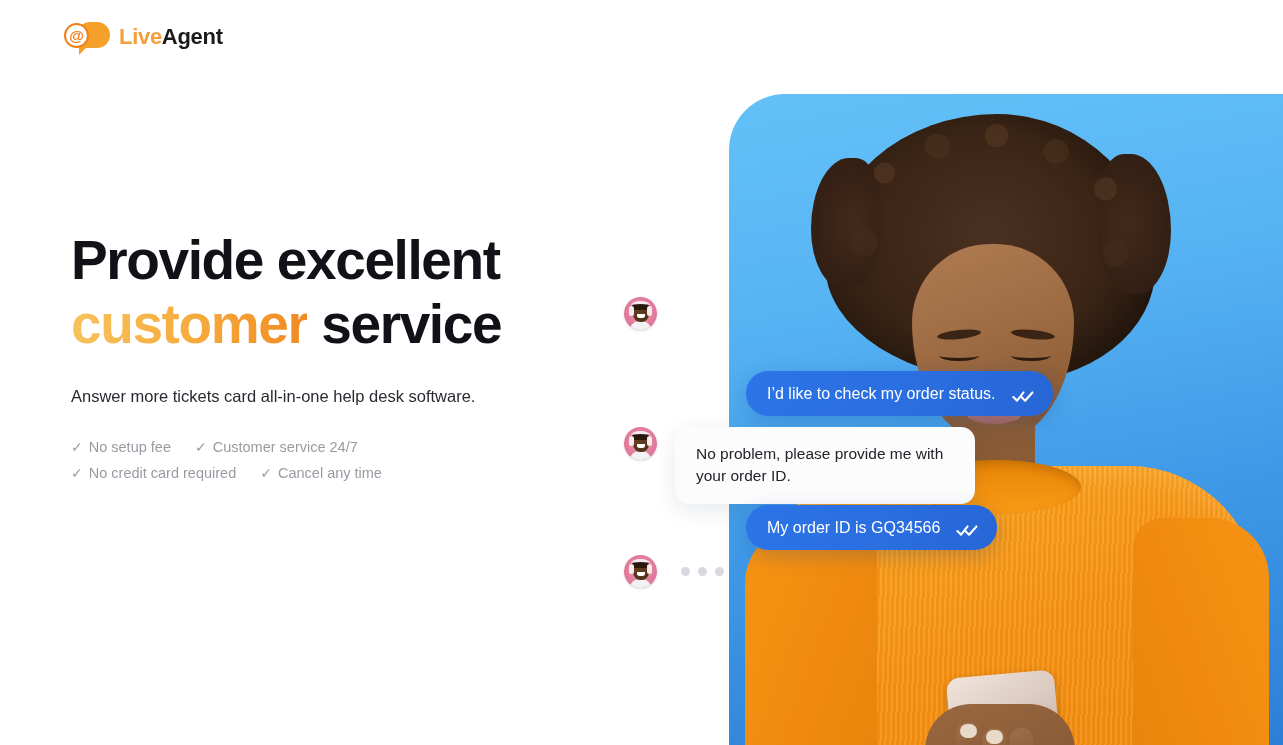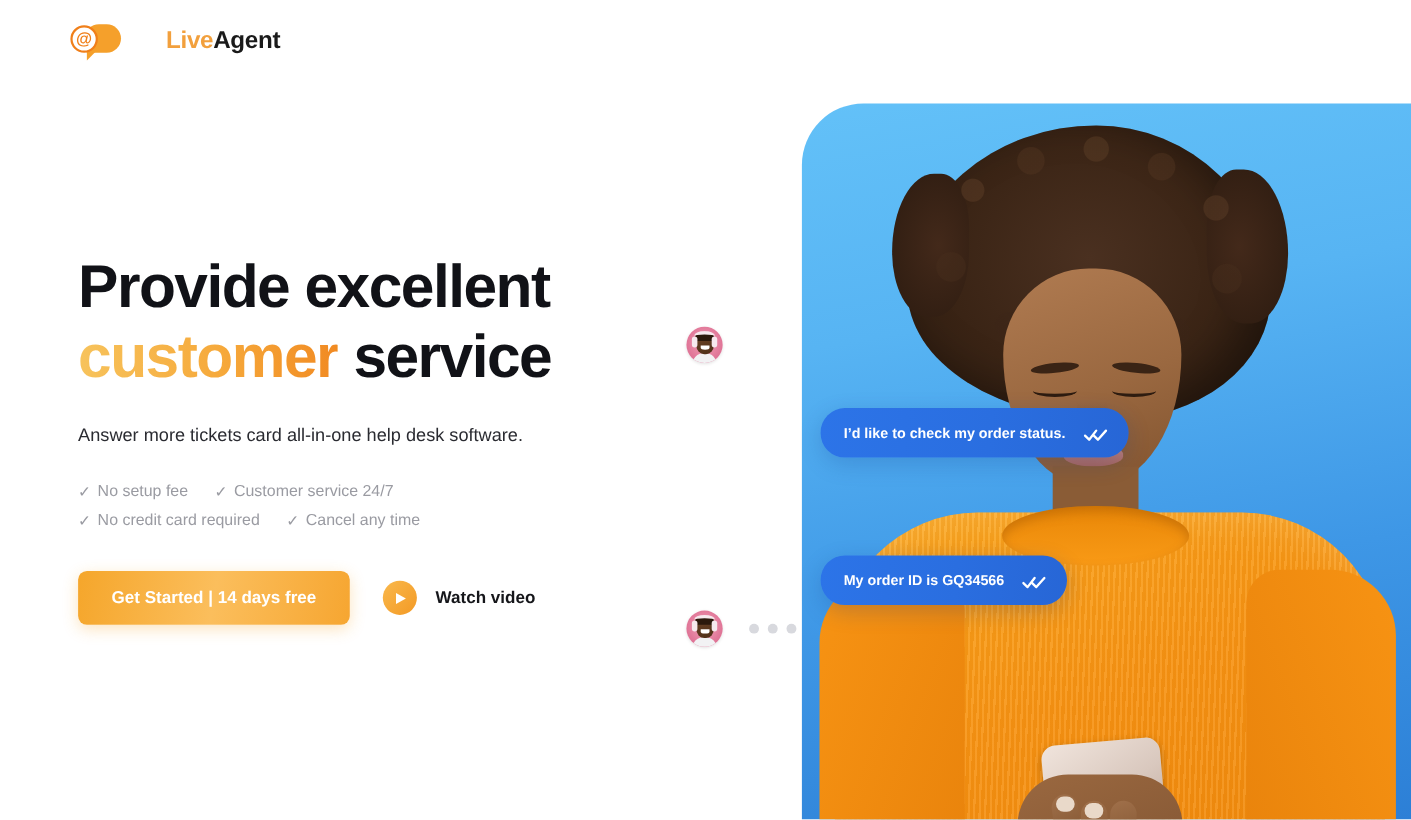--- a/index.html
+++ b/index.html
@@ -35,21 +35,21 @@
   }
   .logo-at {
     position: absolute; left: 0; top: 2px;
     width: 25px; height: 25px; border-radius: 50%;
     border: 2.6px solid #F07F1A;
     background: #fff;
     display:flex; align-items:center; justify-content:center;
     font-size: 15px; font-weight: 700; color: #F07F1A;
     line-height: 1;
   }
-  .logo-text { font-size: 22px; font-weight: 700; letter-spacing: -0.3px; margin-left: 32px; }
+  .logo-text { font-size: 22px; font-weight: 700; letter-spacing: -0.3px; }
   .logo-live { color: #F2A03D; }
   .logo-agent { color: #1A1A1A; }
 
   .nav { display: flex; align-items: center; gap: 38px; margin-left: 100px; }
   .nav-item {
     display: flex; align-items: center; gap: 9px;
     font-size: 16.5px; font-weight: 700; color: #15161A;
     cursor: pointer; white-space: nowrap;
   }
   .chev {
@@ -321,21 +321,21 @@
     border-radius: 14px;
     padding: 16px 21px 17px 21px;
     font-size: 15.5px; line-height: 22px; color: #23242A;
     box-shadow: 0 6px 22px rgba(20,35,60,.10);
     max-width: 300px;
   }
   .bubble-out {
     background: linear-gradient(96deg,#2C74E8 0%, #2A6EE0 55%, #2766D6 100%);
     border-radius: 22px;
     padding: 12px 19px 12px 21px;
-    font-size: 13px; line-height: 21px; color: #ffffff; font-weight: 700;
+    font-size: 16px; line-height: 21px; color: #ffffff; font-weight: 400;
     display: flex; align-items: center; gap: 16px;
     box-shadow: 0 6px 20px rgba(20,60,140,.22);
     white-space: nowrap;
   }
   .ticks { width: 22px; height: 13px; flex: 0 0 auto; }
 
   .typing {
     margin-left: 18px; display:flex; align-items:center; gap: 8px;
     padding: 0 6px; height: 33px;
   }
@@ -413,29 +413,20 @@
           <span class="tick">✓</span>
           <span>No credit card required</span>
         </span>
         <span class="feature">
           <span class="tick">✓</span>
           <span>Cancel any time</span>
         </span>
       </div>
     </div>
 
-    <div class="cta-row">
-      <button class="btn-started">Get Started | 14 days free</button>
-      <div class="watch">
-        <span class="play-circle">
-          <span class="play-tri"></span>
-        </span>
-        <span class="watch-label">Watch video</span>
-      </div>
-    </div>
   </section>
 
   <div class="chat">
 
     <div class="chat-row" style="left:624px; top:297px;">
       <span class="avatar">
         <span class="av-body"></span>
           <span class="av-head"></span>
           <span class="av-hair"></span>
         <span class="av-smile"></span>
@@ -450,20 +441,32 @@
         <span>I’d like to check my order status.</span>
         <span class="ticks">
           <svg viewBox="0 0 24 14" width="22" height="13">
             <path d="M1.5 7.6 L5.6 11.6 L12.6 2.6" fill="none" stroke="#ffffff" stroke-width="2.3" stroke-linecap="round" stroke-linejoin="round"></path>
             <path d="M10.2 7.6 L14.3 11.6 L22.3 2.6" fill="none" stroke="#ffffff" stroke-width="2.3" stroke-linecap="round" stroke-linejoin="round"></path>
           </svg>
         </span>
       </div>
     </div>
 
+    <div class="chat-row" style="left:624px; top:427px;">
+      <span class="avatar">
+        <span class="av-body"></span>
+          <span class="av-head"></span>
+          <span class="av-hair"></span>
+        <span class="av-smile"></span>
+          <span class="av-band"></span>
+        <span class="av-hp-l"></span>
+          <span class="av-hp-r"></span>
+      </span>
+      <div class="bubble-in">No problem, please provide me with your order ID.</div>
+    </div>
 
     <div class="chat-row" style="left:746px; top:505px;">
       <div class="bubble-out">
         <span>My order ID is GQ34566</span>
         <span class="ticks">
           <svg viewBox="0 0 24 14" width="22" height="13">
             <path d="M1.5 7.6 L5.6 11.6 L12.6 2.6" fill="none" stroke="#ffffff" stroke-width="2.3" stroke-linecap="round" stroke-linejoin="round"></path>
             <path d="M10.2 7.6 L14.3 11.6 L22.3 2.6" fill="none" stroke="#ffffff" stroke-width="2.3" stroke-linecap="round" stroke-linejoin="round"></path>
           </svg>
         </span>

